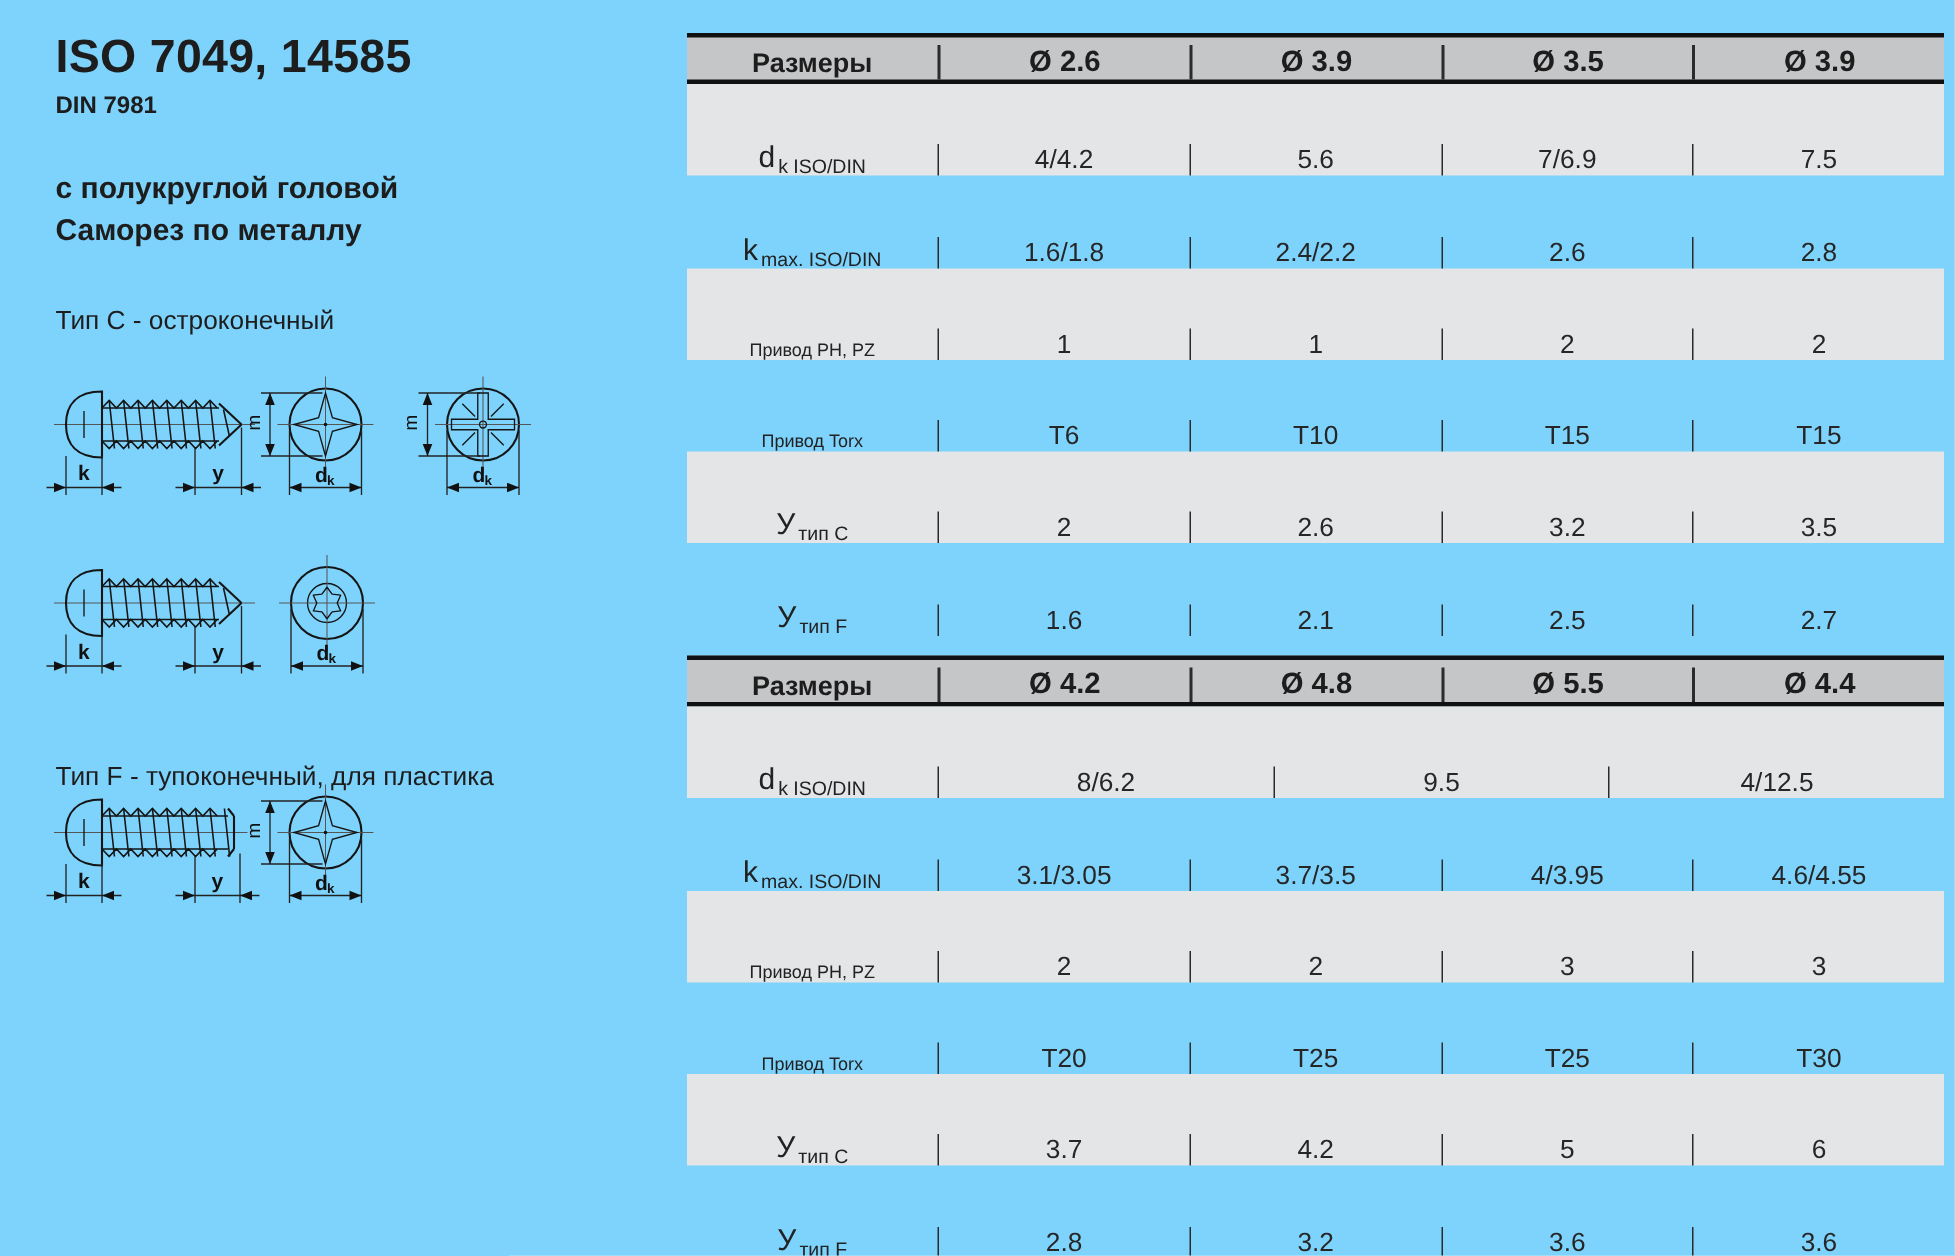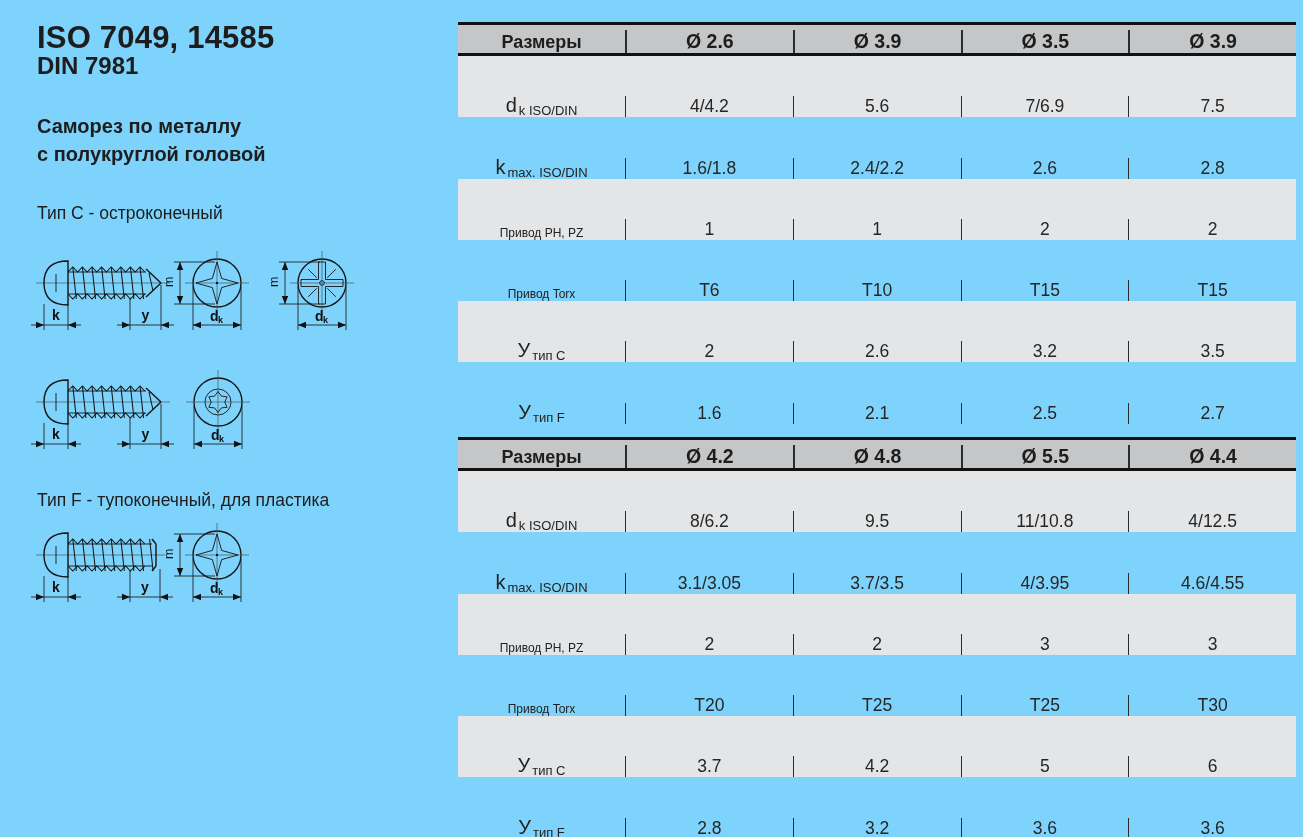--- a/index.html
+++ b/index.html
@@ -2,25 +2,25 @@
 <html style="--header-bg: #c5c6c8; --row-shaded: #e4e5e7; --row-plain: #ffffff; --border-strong: #111111; --grid-line: #2b2b2b; --text: #1d1d1d;"><head>
 <meta charset="utf-8">
 <style>
   *{box-sizing:border-box;}
   body{margin:0;background:#fff;font-family:"Liberation Sans",sans-serif;color:#1d1d1d;}
   .canvas{position:relative;width:1303px;height:837px;background:#7dd3fc;overflow:hidden;}
 
   
   .abs{position:absolute;}
   .title{left:37px;top:20px;font-size:31px;font-weight:bold;letter-spacing:.2px;}
-  .std{left:37px;top:52px;font-size:24px;font-weight:bold;text-align:center;}
+  .std{left:37px;top:62px;font-size:16px;font-weight:bold;text-align:center;}
   .desc{left:37px;top:112px;font-size:20px;font-weight:bold;line-height:28px;}
   .type-label{left:37px;font-size:17.5px;font-weight:normal;}
   .type-c{top:203px;}
-  .type-f{top:490px;}
+  .type-f{top:507px;}
 
   
   svg.drawings{position:absolute;left:0;top:0;}
   .ln{stroke:#151515;stroke-width:1.4;fill:none;}
   .thin{stroke:#151515;stroke-width:.9;fill:none;}
   .thr{stroke:#151515;stroke-width:1.05;fill:none;}
   .cl{stroke:#555;stroke-width:.7;}
   .ext,.dim{stroke:#222;stroke-width:.9;fill:none;}
   .ar{fill:#111;stroke:none;}
   svg text{fill:#111;}
@@ -50,22 +50,22 @@
   .lbl-sub{display:inline-block;font-size:13px;color:#222;margin-left:2px;transform:translateY(5px);}
   .lbl-sub:empty{display:none;}
 </style>
 </head>
 <body>
 
 <div class="canvas">
   <div class="abs title">ISO 7049, 14585</div>
   <div class="abs std">DIN 7981</div>
   <div class="abs desc">
+    <div>с полукруглой головой</div>
     <div>Саморез по металлу</div>
-    <div>с полукруглой головой</div>
   </div>
   <div class="abs type-label type-c">Тип C - остроконечный</div>
   <div class="abs type-label type-f">Тип F - тупоконечный, для пластика</div>
 
   <svg id="drawings" class="drawings" width="455" height="700" viewBox="0 0 455 700">
       <g>
         <line x1="36" y1="283" x2="170" y2="283" class="cl"></line>
         <path d="M68,261 C51,261 44,270 44,283 C44,296 51,305 68,305 L68,261 Z" class="ln"></path>
         <line x1="56" y1="274" x2="56" y2="292" class="thin"></line>
         <line x1="68" y1="272" x2="146" y2="272" class="thin"></line>
@@ -316,21 +316,20 @@
         <div class="cell val">Ø 5.5</div>
         <div class="cell val">Ø 4.4</div>
       </div>
       <div class="t-row t-body-row shaded">
         <div class="cell first">
           <span class="lbl-main">d</span>
           <span class="lbl-sub">k ISO/DIN</span>
         </div>
         <div class="cell val value-cell">8/6.2</div>
         <div class="cell val value-cell">9.5</div>
-        <div class="cell val value-cell">11/10.8</div>
         <div class="cell val value-cell">4/12.5</div>
       </div>
       <div class="t-row t-body-row">
         <div class="cell first">
           <span class="lbl-main">k</span>
           <span class="lbl-sub">max. ISO/DIN</span>
         </div>
         <div class="cell val value-cell">3.1/3.05</div>
         <div class="cell val value-cell">3.7/3.5</div>
         <div class="cell val value-cell">4/3.95</div>

